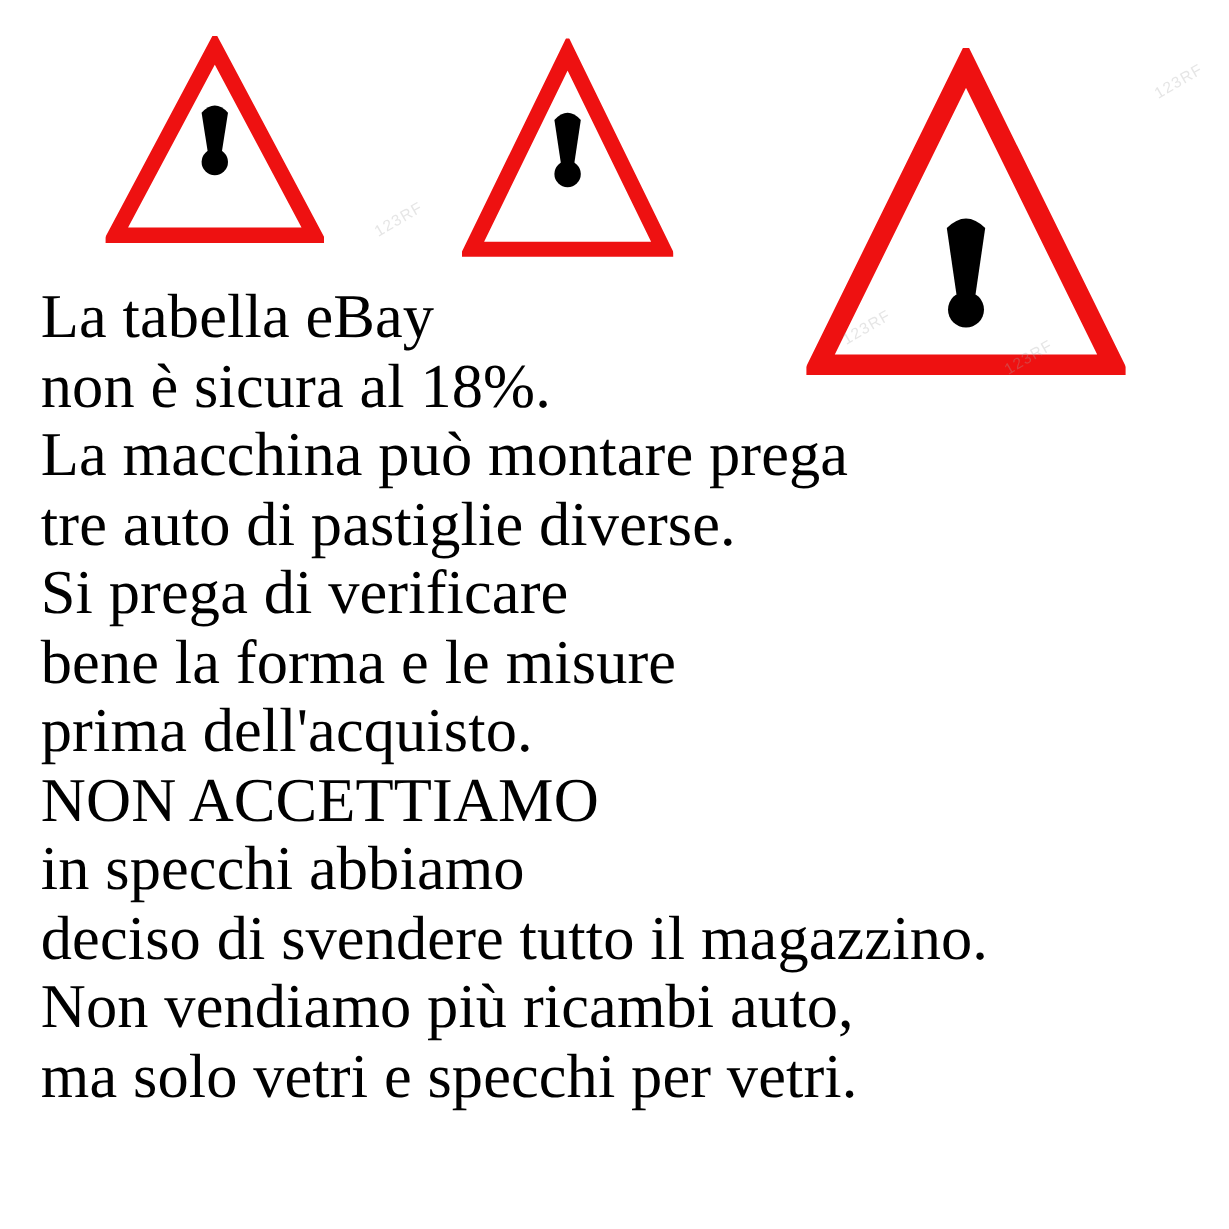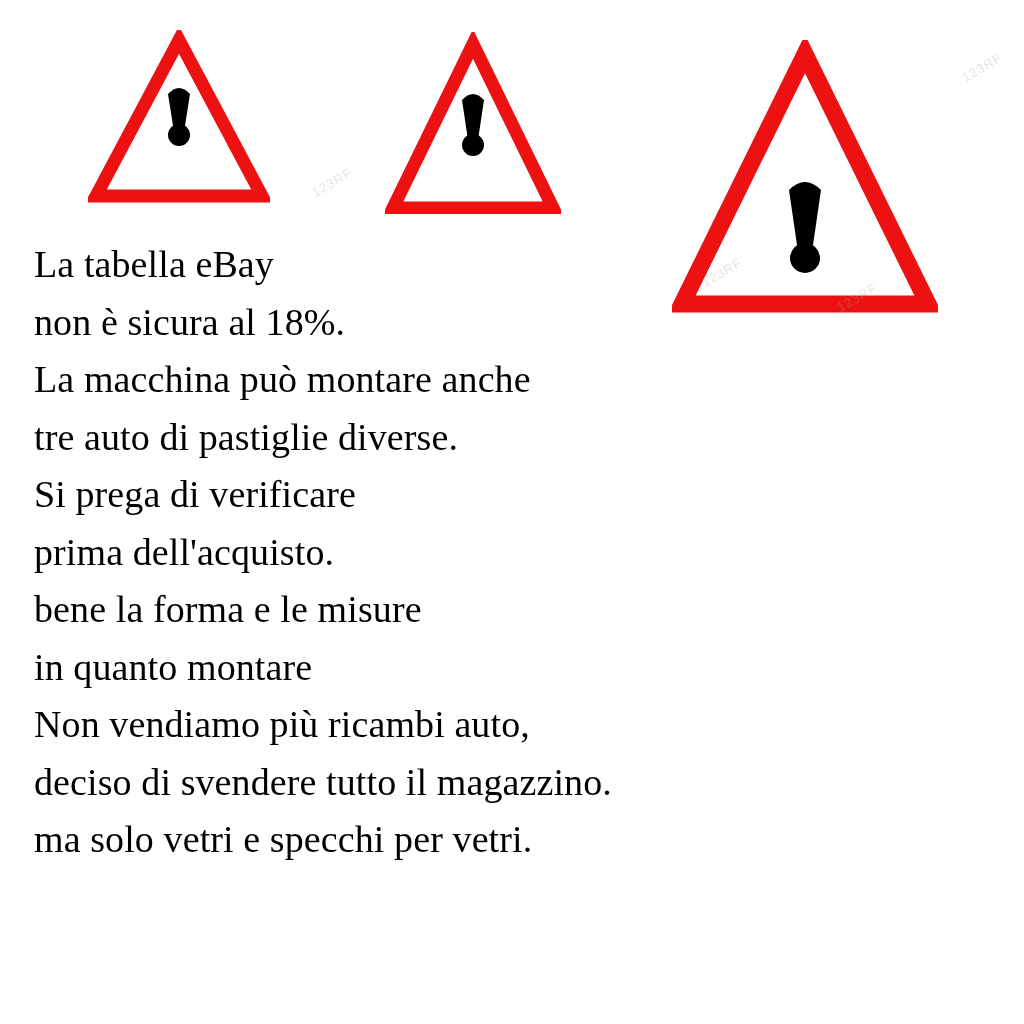--- a/index.html
+++ b/index.html
@@ -34,21 +34,21 @@
 
   .text-block {
     position: absolute;
     left: 34px;
     top: 236px;
     width: 980px;
   }
 
   .line {
     font-family: "Liberation Serif", serif;
-    font-size: 38px;
+    font-size: 52px;
     line-height: 57.5px;
     white-space: pre;
     letter-spacing: 0.1px;
     color: #000000;
   }
 
   .watermark {
     position: absolute;
     font-family: "Liberation Sans", sans-serif;
     font-size: 13px;
@@ -90,22 +90,23 @@
 
   <span class="watermark" style="left:310px; top:175px;">123RF</span>
   <span class="watermark" style="left:700px; top:265px;">123RF</span>
   <span class="watermark" style="left:835px; top:290px;">123RF</span>
   <span class="watermark" style="left:960px; top:60px;">123RF</span>
 </div>
 
 <div class="text-block">
   <div class="line">La tabella eBay</div>
   <div class="line">non è sicura al 18%.</div>
-  <div class="line">La macchina può montare anche</div>
+  <div class="line">La macchina può montare prega</div>
   <div class="line">tre auto di pastiglie diverse.</div>
   <div class="line">Si prega di verificare</div>
+  <div class="line">bene la forma e le misure</div>
   <div class="line">prima dell'acquisto.</div>
-  <div class="line">bene la forma e le misure</div>
-  <div class="line">in quanto montare</div>
+  <div class="line">NON ACCETTIAMO</div>
+  <div class="line">in specchi abbiamo</div>
+  <div class="line">deciso di svendere tutto il magazzino.</div>
   <div class="line">Non vendiamo più ricambi auto,</div>
-  <div class="line">deciso di svendere tutto il magazzino.</div>
   <div class="line">ma solo vetri e specchi per vetri.</div>
 </div>
 
 </body></html>

